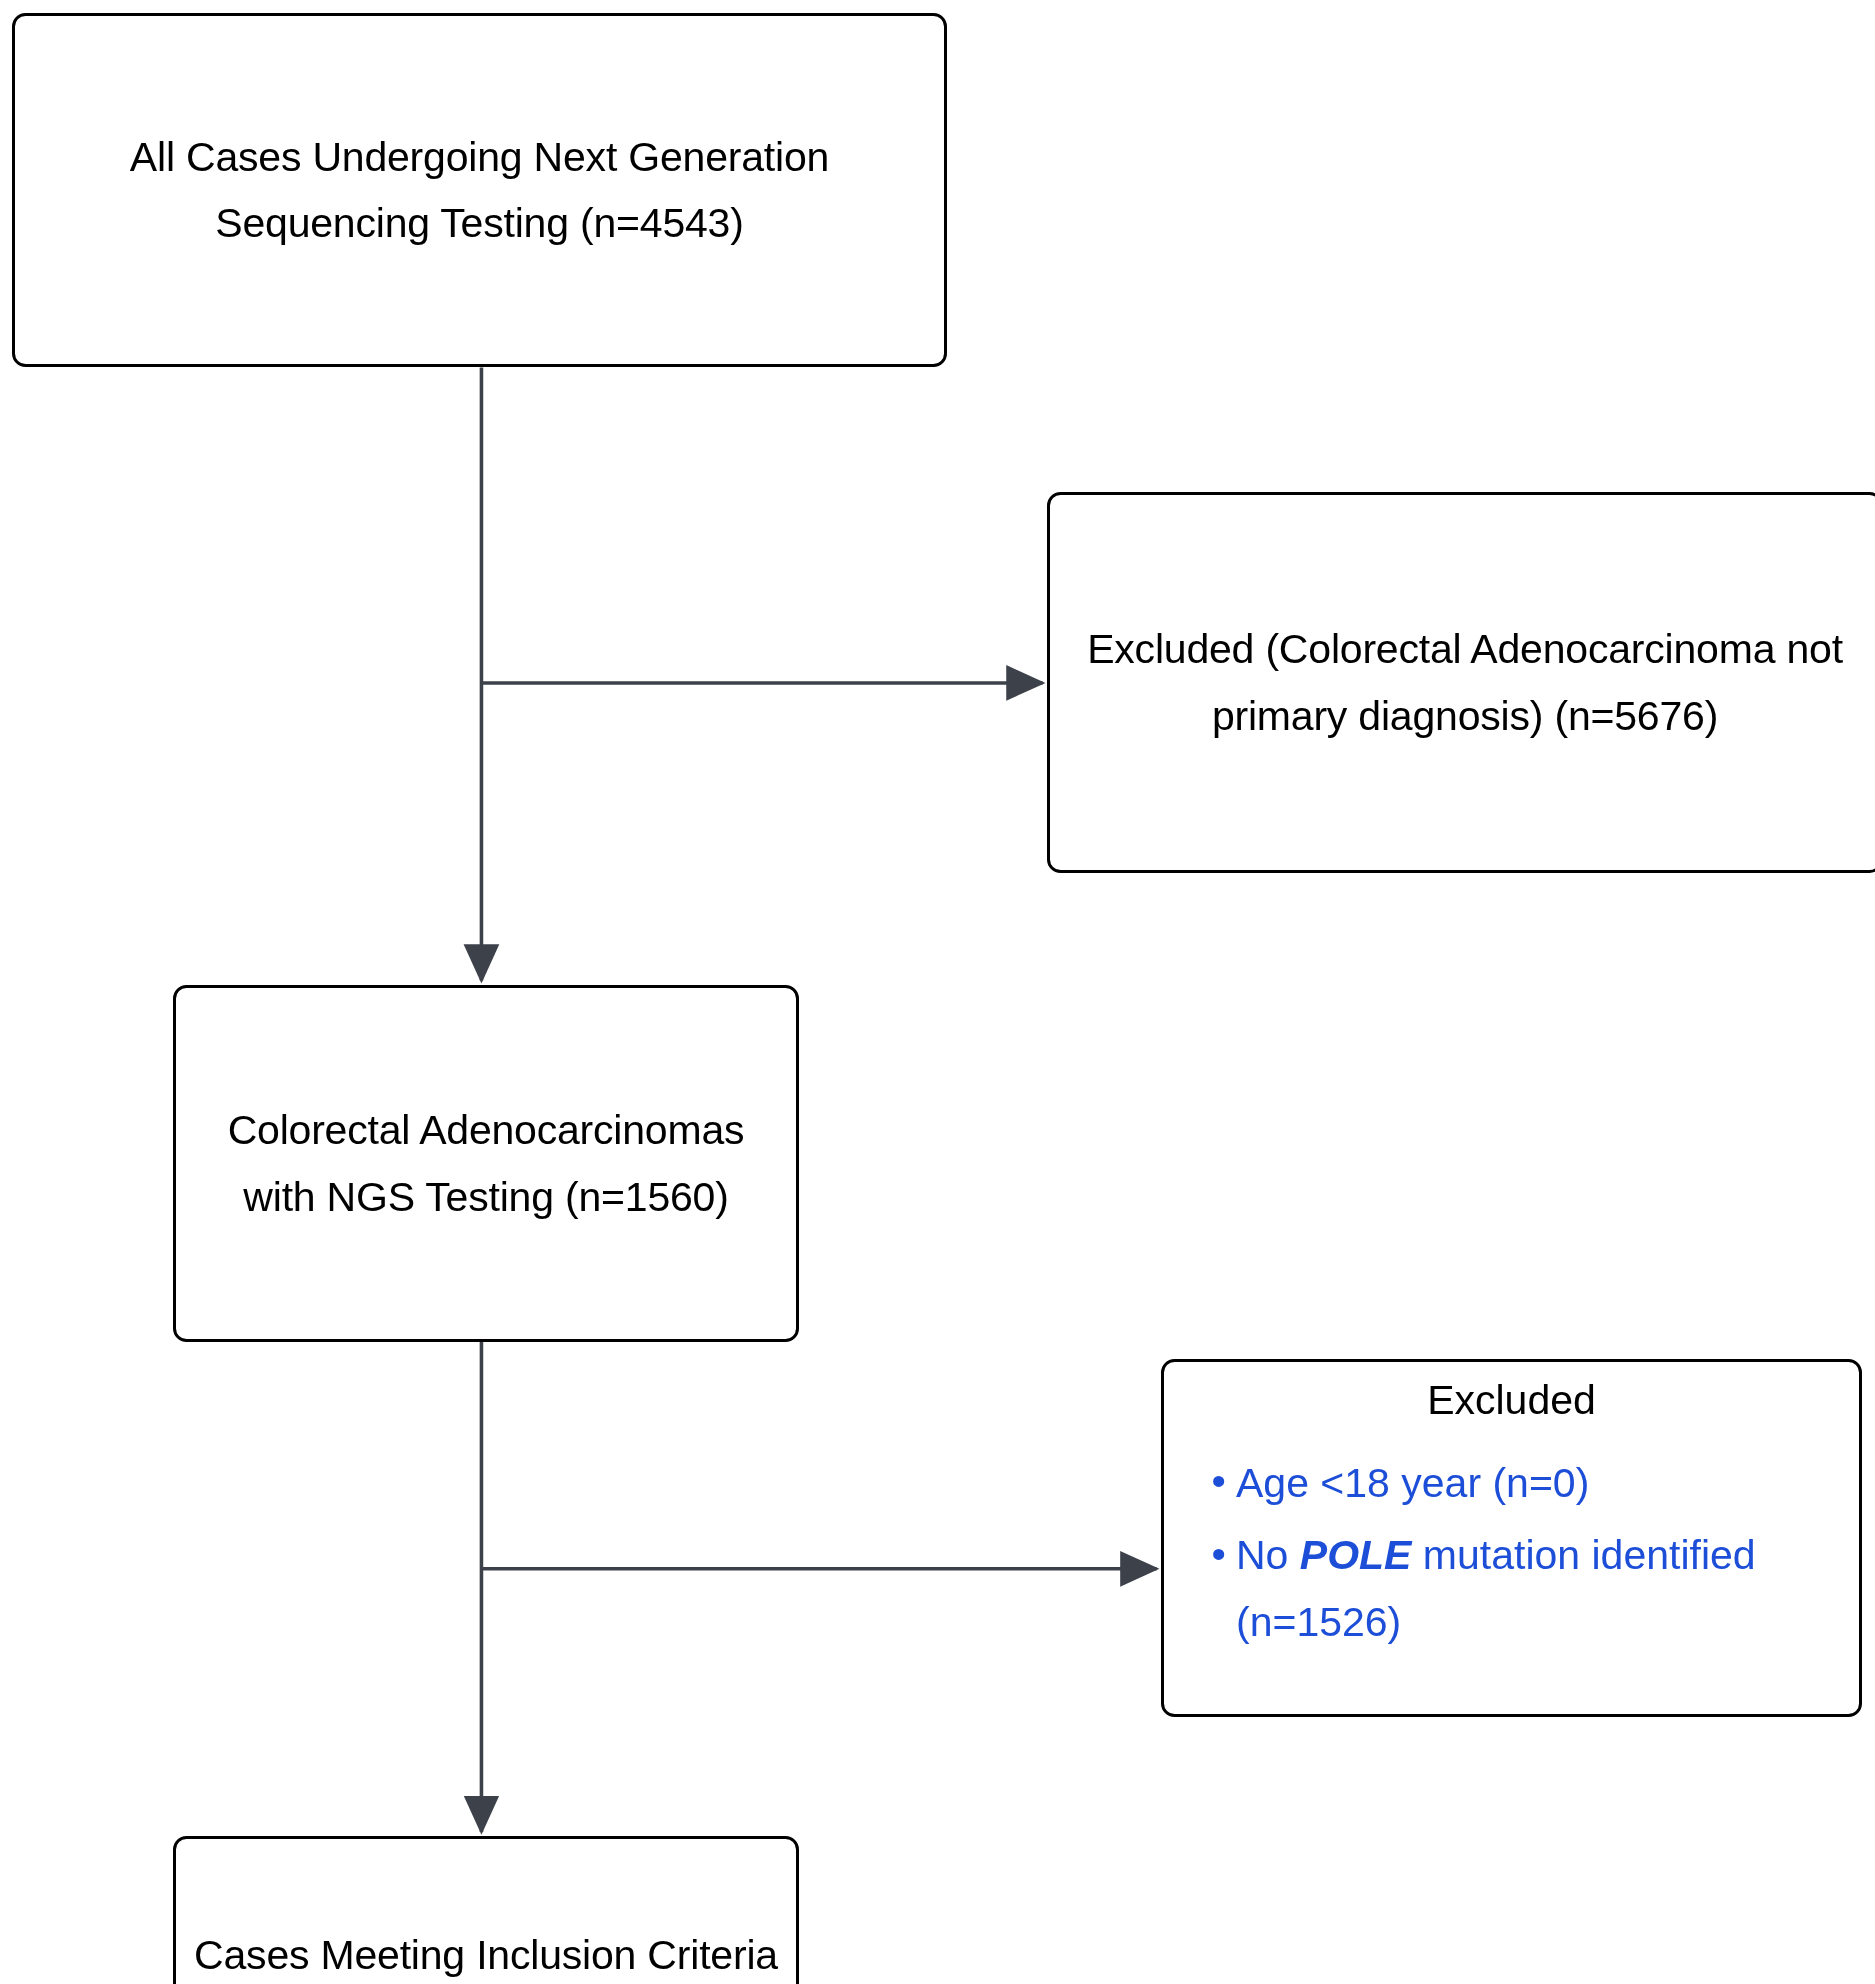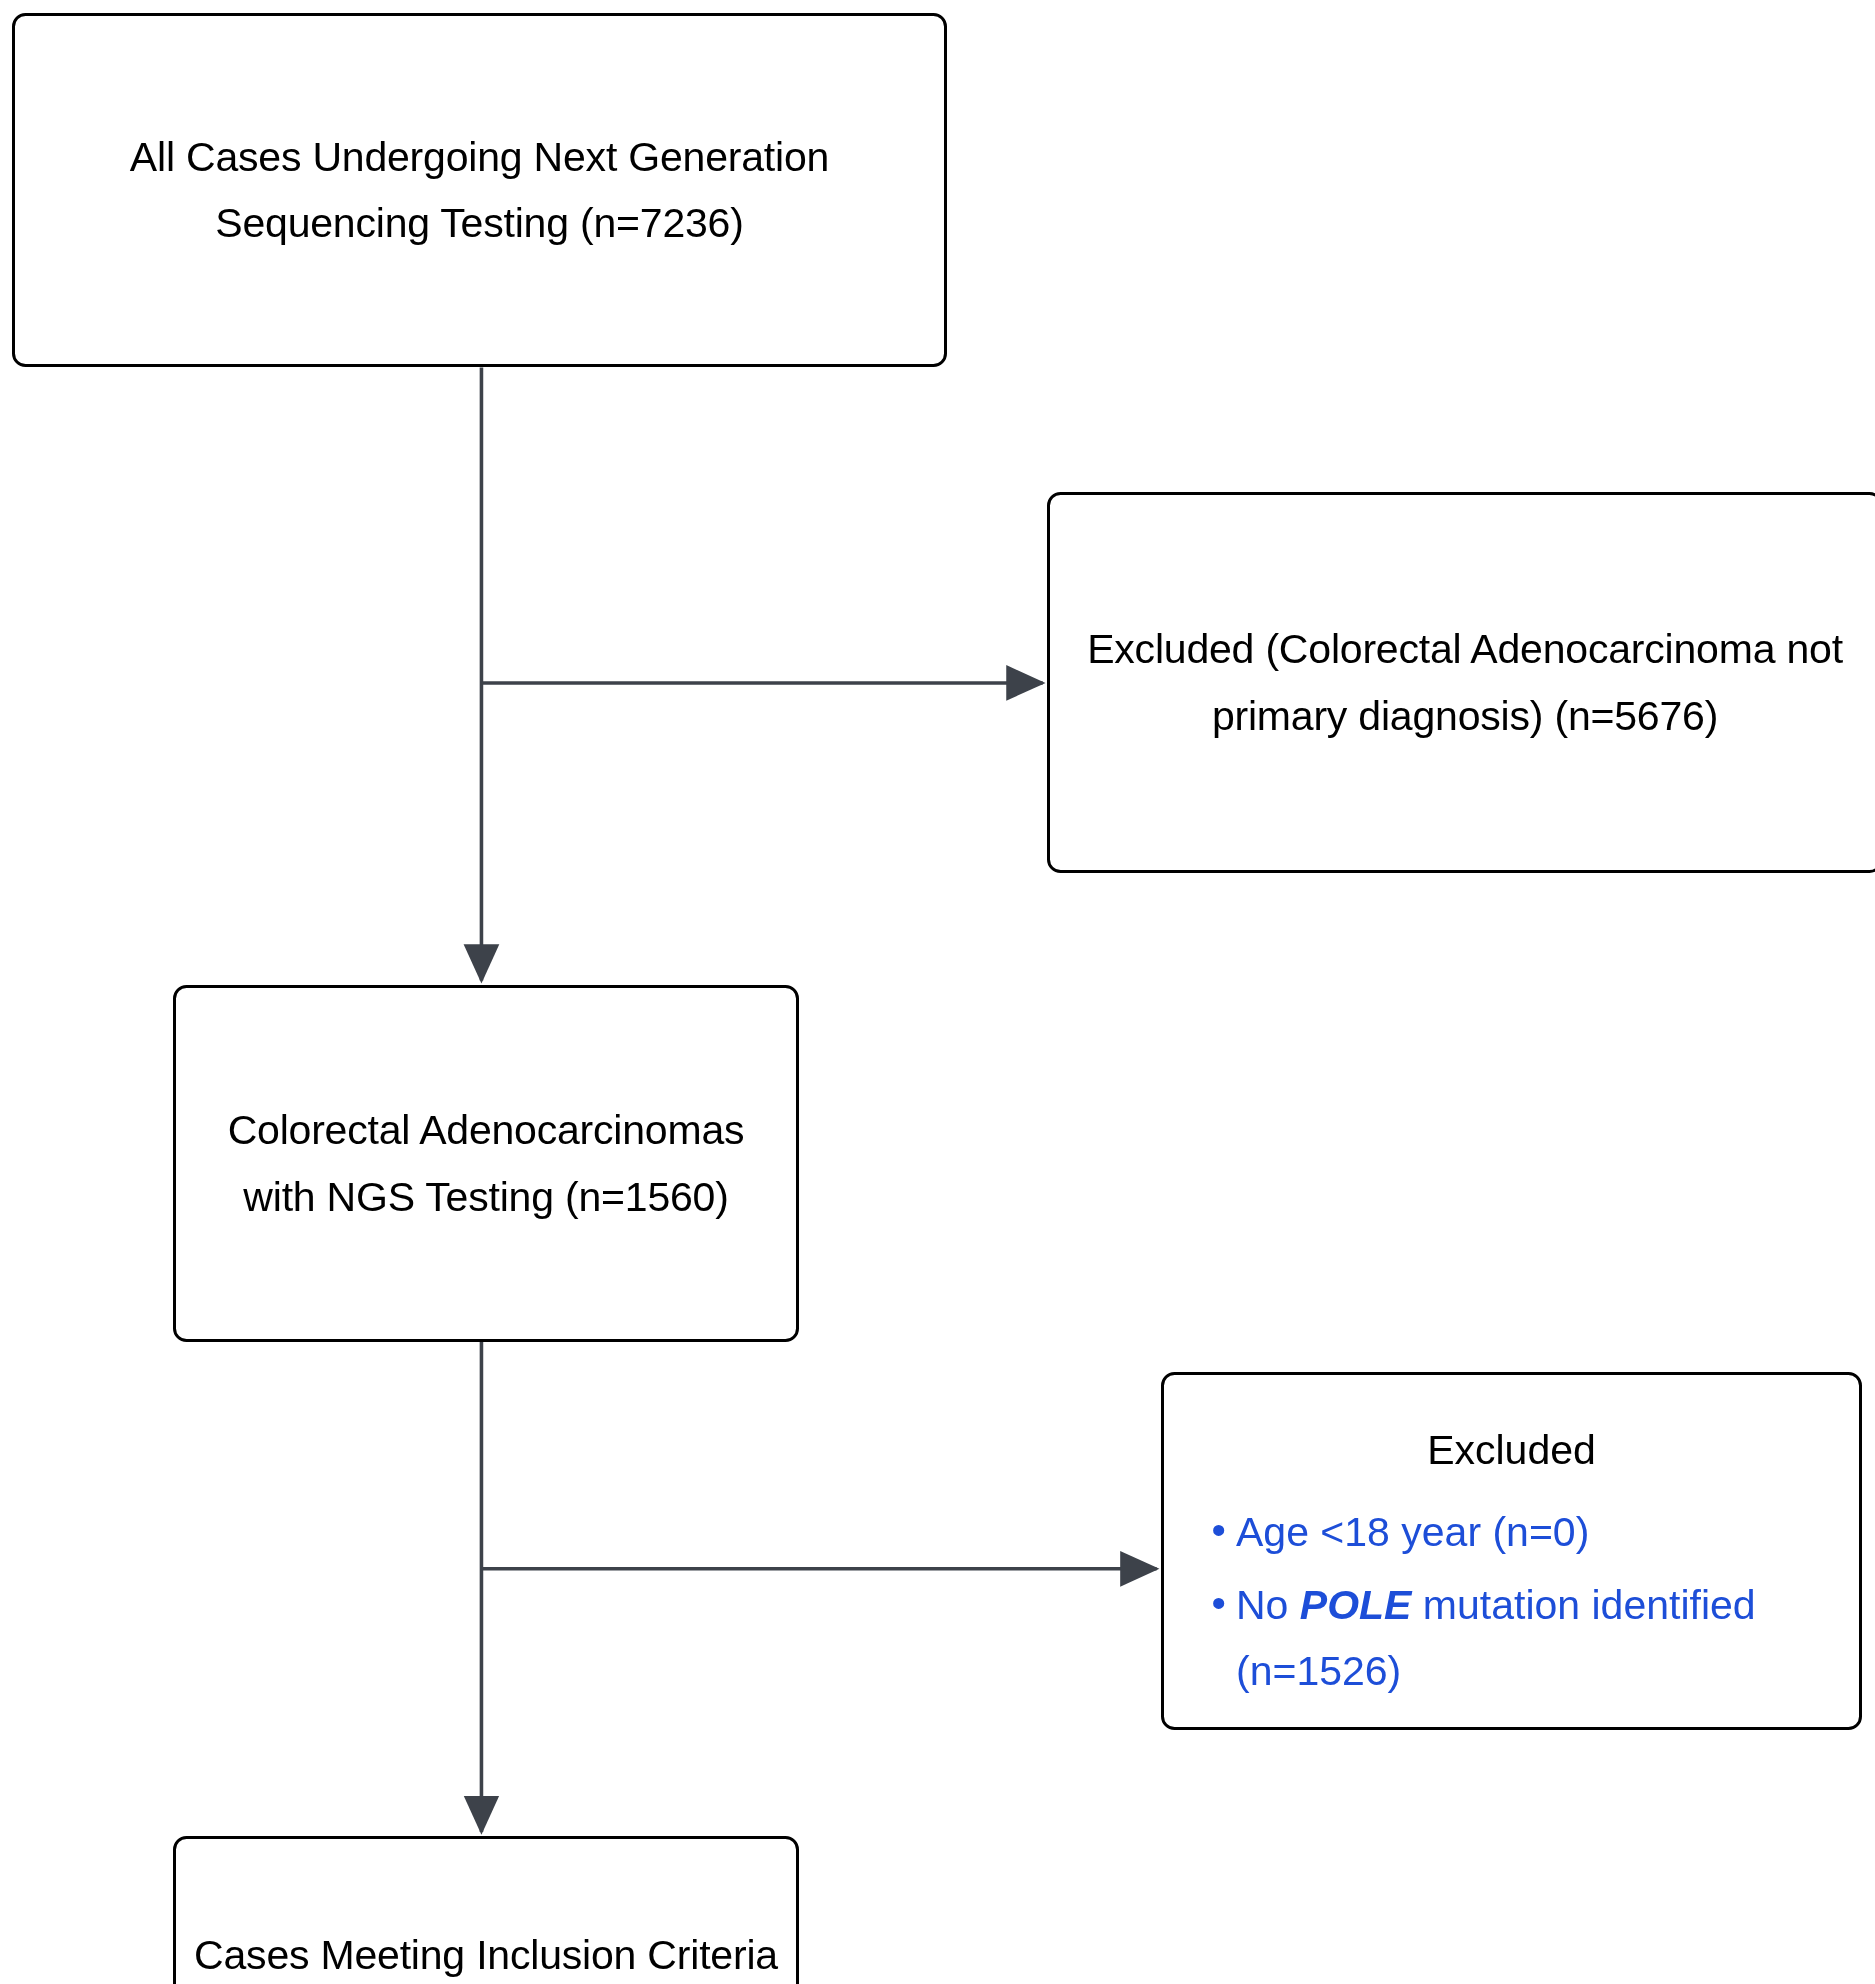--- a/index.html
+++ b/index.html
@@ -48,24 +48,23 @@
   
   #node-all-cases     { left: 12px;   top: 13px;   width: 935px; height: 354px; }
   #node-excluded-1    { left: 1047px; top: 492px; width: 836px; height: 381px; }
   #node-crc-ngs       { left: 173px;  top: 985px; width: 626px; height: 357px; }
   #node-excluded-2    { left: 1161px; top: 1359px; width: 701px; height: 358px; }
   #node-inclusion     { left: 173px;  top: 1836px; width: 626px; height: 304px; }
 
   
   #node-excluded-2 {
     align-items: flex-start;
-    justify-content: flex-end;
-    padding: 24px 24px 16px 24px;
+    justify-content: flex-start;
+    padding: 8px 24px 16px 24px;
     flex-direction: column;
-    margin-top: 13px;
   }
   .excl-heading {
     width: 100%;
     text-align: center;
     font-size: 41px;
     line-height: 1.5;
     color: #000;
   }
   .bullet-list {
     margin: 18px 0 0 0;
@@ -119,21 +118,21 @@
     <g>
       <path d="M1213,3952 L2914,3952" stroke="#3d424a" stroke-width="9" fill="none" marker-end="url(#arrow)"></path>
     </g>
 
     <g>
       <path d="M1213,5391 L1213,5930" stroke="#3d424a" stroke-width="9" fill="none" marker-end="url(#arrow)"></path>
     </g>
   </svg>
 
   <div class="node" id="node-all-cases">
-    <div class="node-text">All Cases Undergoing Next Generation Sequencing Testing (n=7236)</div>
+    <div class="node-text">All Cases Undergoing Next Generation Sequencing Testing (n=4543)</div>
   </div>
 
   <div class="node" id="node-excluded-1">
     <div class="node-text">Excluded (Colorectal Adenocarcinoma not primary diagnosis) (n=5676)</div>
   </div>
 
   <div class="node" id="node-crc-ngs">
     <div class="node-text">Colorectal Adenocarcinomas with NGS Testing (n=1560)</div>
   </div>
 

